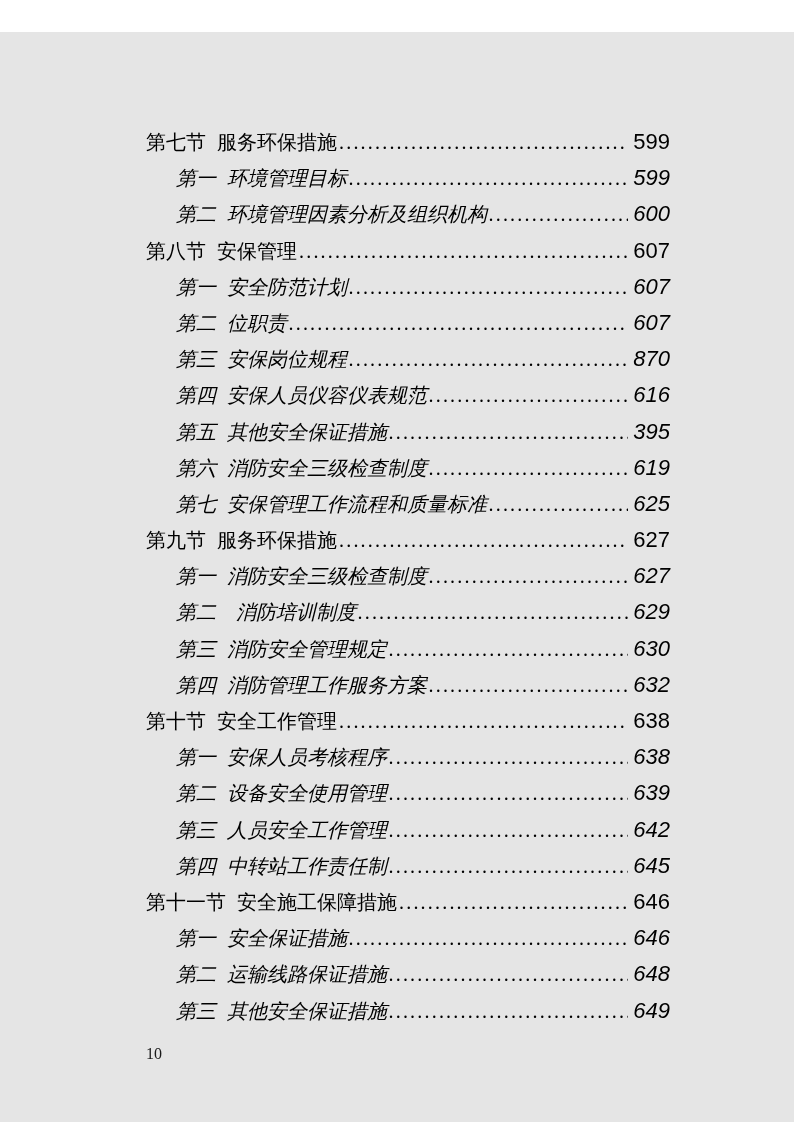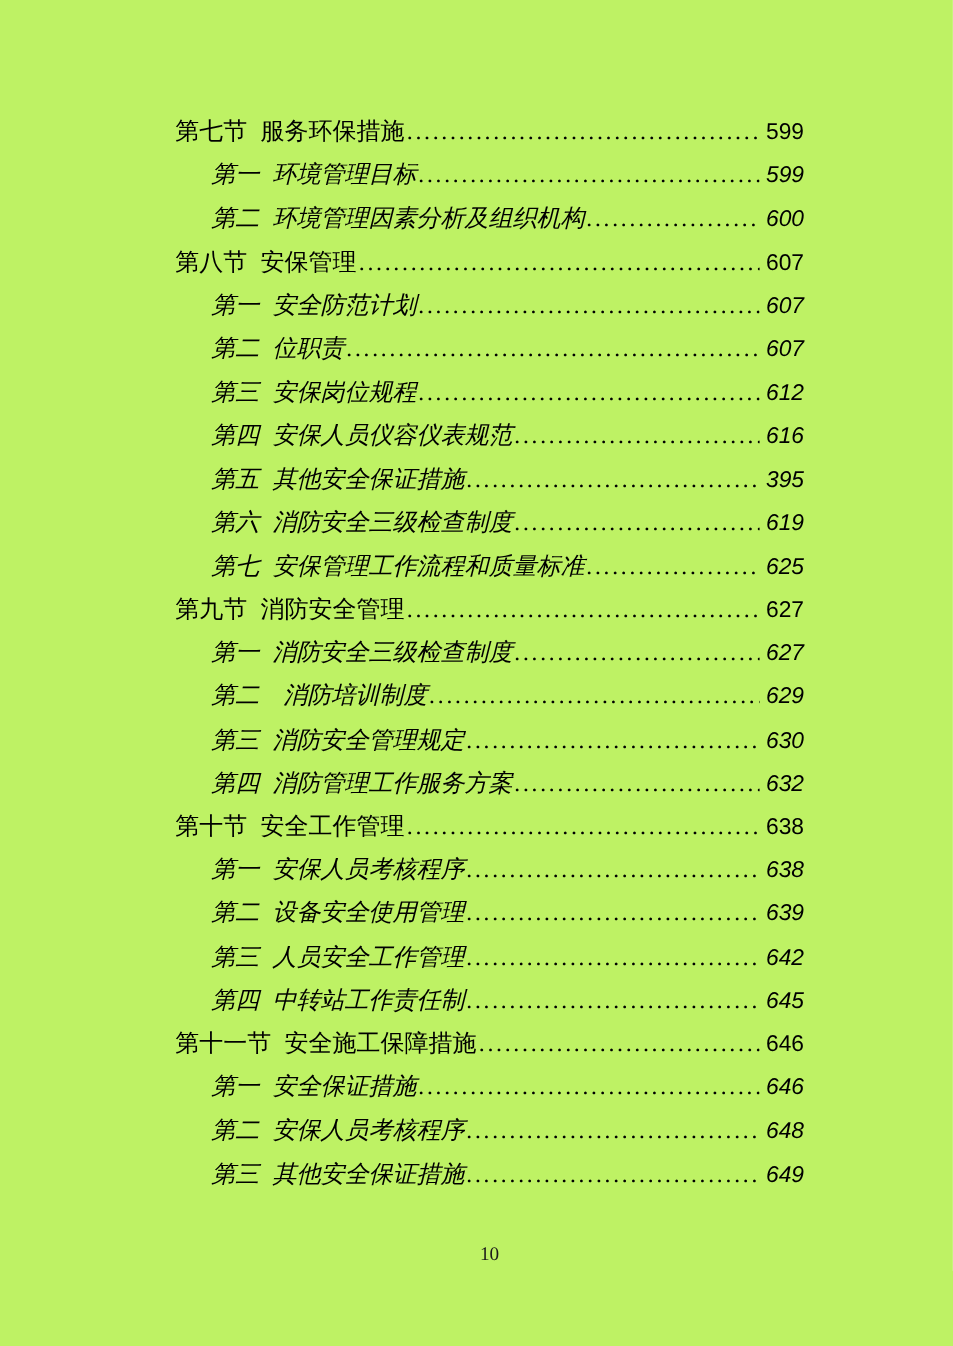--- a/index.html
+++ b/index.html
@@ -11,21 +11,22 @@
     height: 1122px;
     position: relative;
     background: #ffffff;
     font-family: "Liberation Serif", serif;
     color: #000000;
     overflow: hidden;
   }
   .page {
     position: absolute;
     inset: 0;
-    background: #bef264;
+    background: #e5e5e5;
+    margin-top: 32px;
   }
   .toc {
     position: absolute;
     left: 146px;
     top: 92px;
     width: 524px;
   }
   .toc-row {
     display: flex;
     align-items: baseline;
@@ -53,30 +54,29 @@
   .toc-dots::after {
     content: "...................................................................................................................................................................";
     letter-spacing: 2.2px;
     margin-left: 2px;
     font-size: 20px;
     color: #000000;
   }
   .toc-page {
     flex: 0 0 auto;
     font-family: "Liberation Sans", sans-serif;
-    font-size: 19px;
+    font-size: 22px;
     padding-left: 5px;
     white-space: nowrap;
   }
   .footer-page-number {
     position: absolute;
     left: 146px;
-    top: 1036px;
+    top: 1012px;
     width: 524px;
-    text-align: center;
     font-size: 16px;
     line-height: 20px;
     color: #1a1a1a;
   }
 </style>
 </head>
 <body>
 
 <div class="page">
 
@@ -107,21 +107,21 @@
     <span class="toc-page">607</span>
   </div>
       <div class="toc-row level-2">
     <span class="toc-title">第二 位职责</span>
     <span class="toc-dots"></span>
     <span class="toc-page">607</span>
   </div>
       <div class="toc-row level-2">
     <span class="toc-title">第三 安保岗位规程</span>
     <span class="toc-dots"></span>
-    <span class="toc-page">612</span>
+    <span class="toc-page">870</span>
   </div>
       <div class="toc-row level-2">
     <span class="toc-title">第四 安保人员仪容仪表规范</span>
     <span class="toc-dots"></span>
     <span class="toc-page">616</span>
   </div>
       <div class="toc-row level-2">
     <span class="toc-title">第五 其他安全保证措施</span>
     <span class="toc-dots"></span>
     <span class="toc-page">395</span>
@@ -130,21 +130,21 @@
     <span class="toc-title">第六 消防安全三级检查制度</span>
     <span class="toc-dots"></span>
     <span class="toc-page">619</span>
   </div>
       <div class="toc-row level-2">
     <span class="toc-title">第七 安保管理工作流程和质量标准</span>
     <span class="toc-dots"></span>
     <span class="toc-page">625</span>
   </div>
       <div class="toc-row level-1">
-    <span class="toc-title">第九节 消防安全管理</span>
+    <span class="toc-title">第九节 服务环保措施</span>
     <span class="toc-dots"></span>
     <span class="toc-page">627</span>
   </div>
       <div class="toc-row level-2">
     <span class="toc-title">第一 消防安全三级检查制度</span>
     <span class="toc-dots"></span>
     <span class="toc-page">627</span>
   </div>
       <div class="toc-row level-2">
     <span class="toc-title">第二　消防培训制度</span>
@@ -190,21 +190,21 @@
     <span class="toc-title">第十一节 安全施工保障措施</span>
     <span class="toc-dots"></span>
     <span class="toc-page">646</span>
   </div>
       <div class="toc-row level-2">
     <span class="toc-title">第一 安全保证措施</span>
     <span class="toc-dots"></span>
     <span class="toc-page">646</span>
   </div>
       <div class="toc-row level-2">
-    <span class="toc-title">第二 安保人员考核程序</span>
+    <span class="toc-title">第二 运输线路保证措施</span>
     <span class="toc-dots"></span>
     <span class="toc-page">648</span>
   </div>
       <div class="toc-row level-2">
     <span class="toc-title">第三 其他安全保证措施</span>
     <span class="toc-dots"></span>
     <span class="toc-page">649</span>
   </div>
     </div>
 

